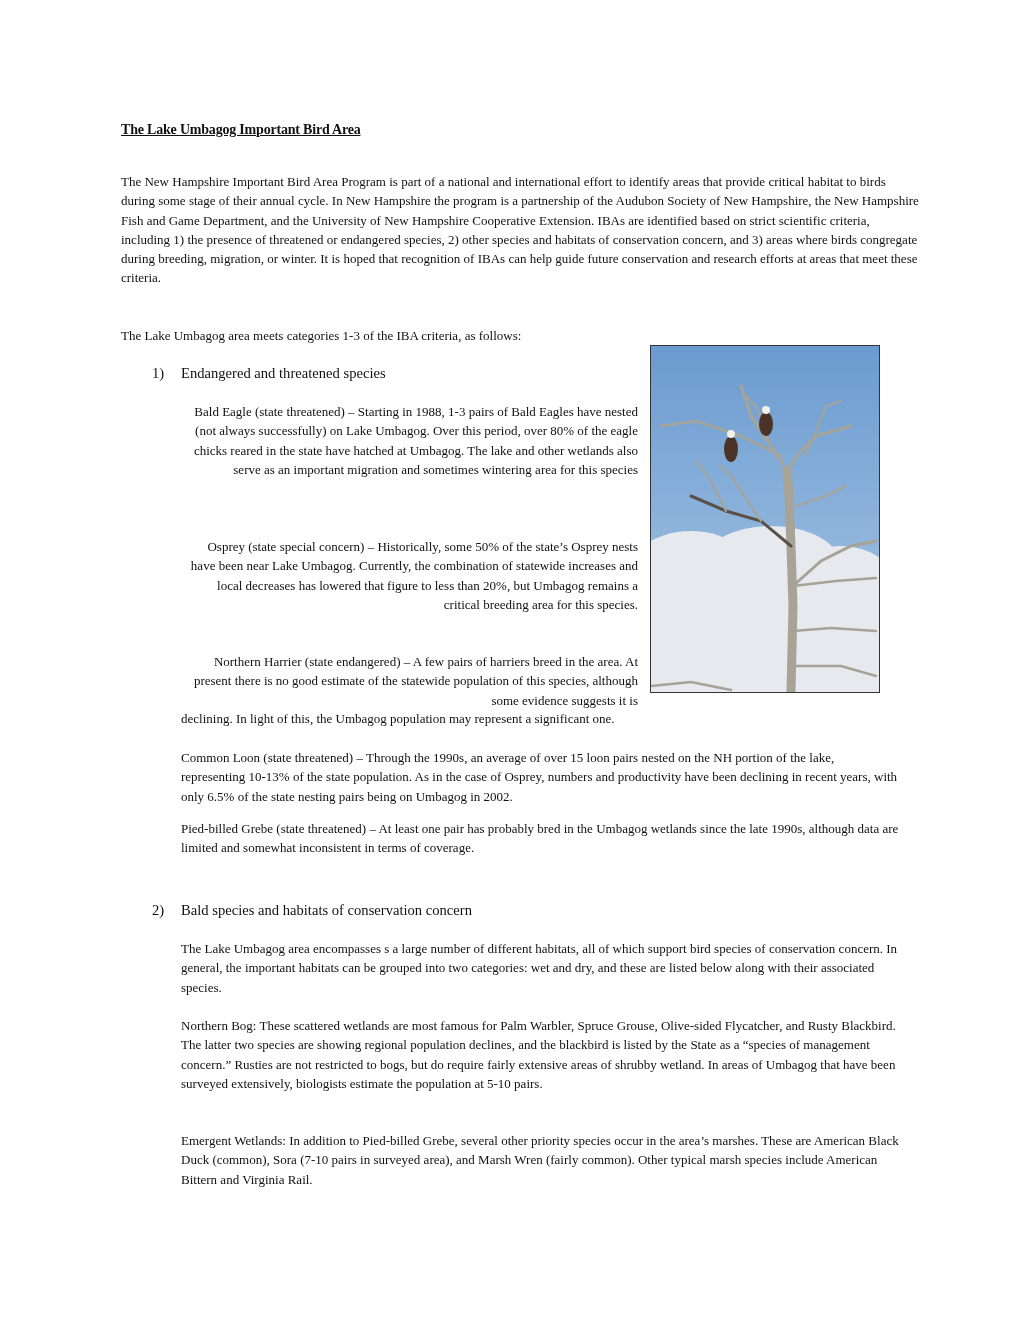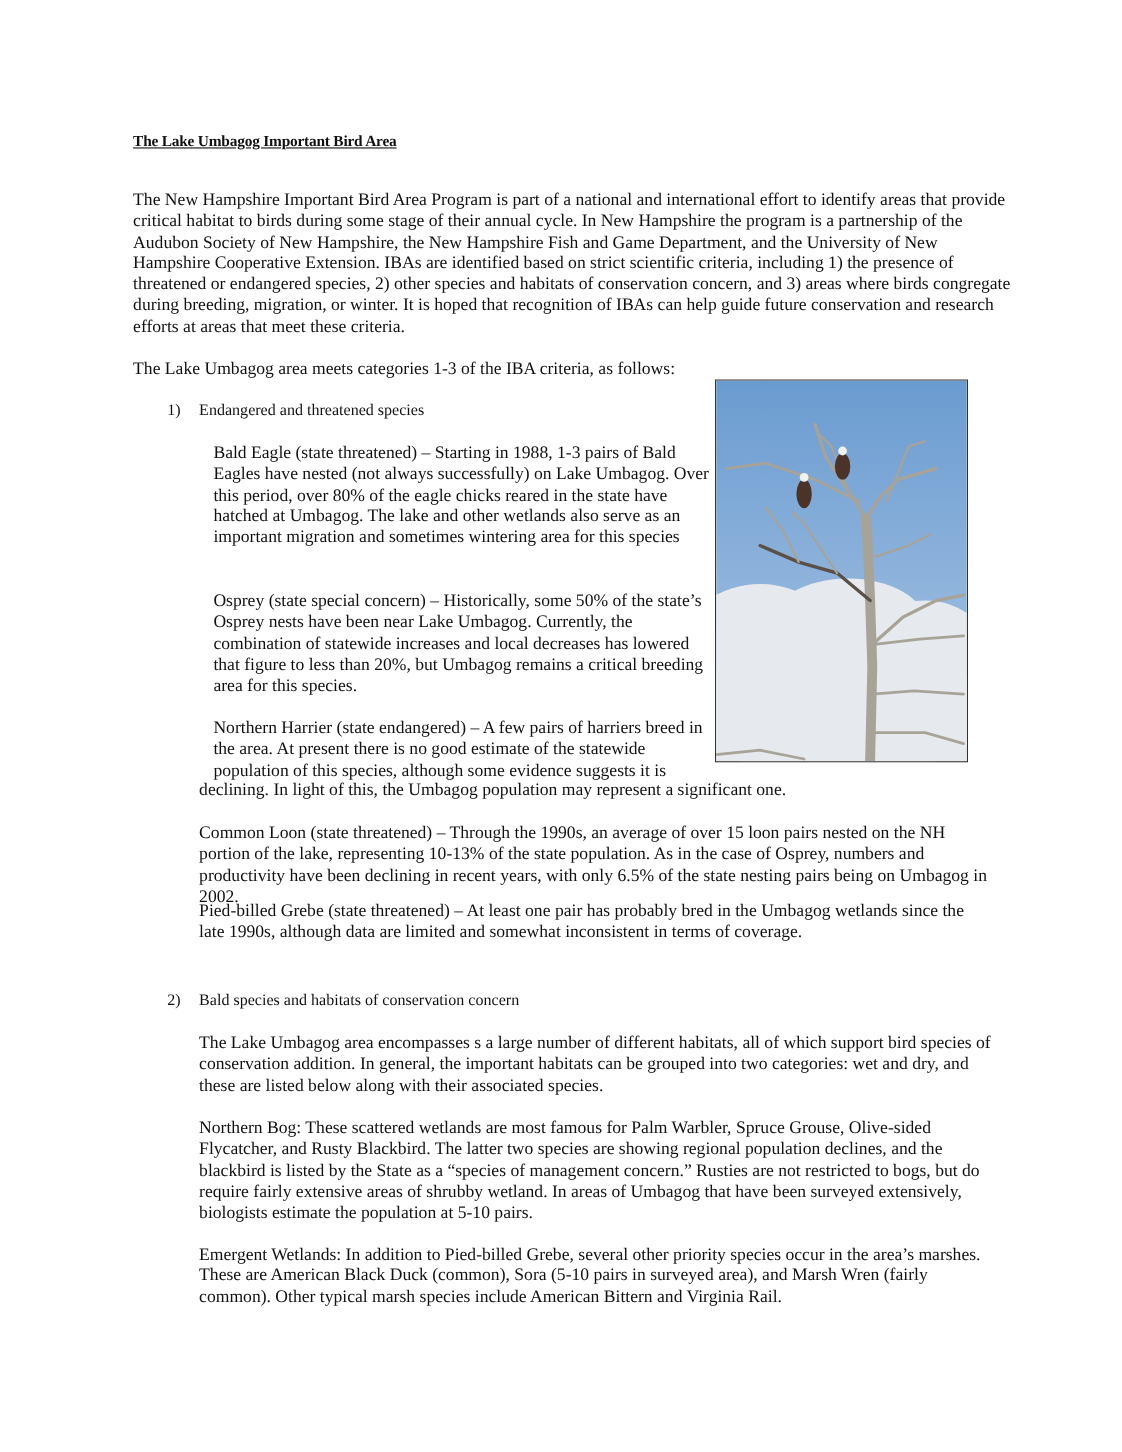--- a/index.html
+++ b/index.html
@@ -7,27 +7,27 @@
     width: 1020px; height: 1320px; position: relative; overflow: hidden;
     font-family: "Liberation Serif", "DejaVu Serif", serif;
     color: #111111;
   }
   .title {
     position: absolute; left: 121px; top: 122px;
     font-size: 14px; font-weight: bold; text-decoration: underline;
     margin: 0; letter-spacing: -0.2px;
   }
   .para {
-    position: absolute; font-size: 16px; line-height: 19.3px; margin: 0;
+    position: absolute; font-size: 13px; line-height: 19.3px; margin: 0;
   }
   .p-intro { left: 121px; top: 172px; width: 800px; }
   .p-meets { left: 121px; top: 326px; width: 540px; }
   .num { position: absolute; left: 152px; font-size: 14.6px; line-height: 19.3px; }
   .head { position: absolute; left: 181px; font-size: 14.6px; line-height: 19.3px; text-align: right; }
-  .narrow { left: 194px; width: 455px; }
+  .narrow { left: 183px; width: 455px; text-align: right; }
   .wide { left: 181px; width: 720px; }
   .photo {
     position: absolute; left: 650px; top: 345px; width: 228px; height: 346px;
     border: 1px solid #333; overflow: hidden;
   }
   .photo svg { display: block; }
 </style>
 </head>
 <body>
 
@@ -43,23 +43,23 @@
 <p class="para narrow" style="top:402px">Bald Eagle (state threatened) – Starting in 1988, 1-3 pairs of Bald Eagles have nested (not always successfully) on Lake Umbagog.  Over this period, over 80% of the eagle chicks reared in the state have hatched at Umbagog.  The lake and other wetlands also serve as an important migration and sometimes wintering area for this species</p>
 <p class="para narrow" style="top:537px">Osprey (state special concern) – Historically, some 50% of the state’s Osprey nests have been near Lake Umbagog.  Currently, the combination of statewide increases and local decreases has lowered that figure to less than 20%, but Umbagog remains a critical breeding area for this species.</p>
 <p class="para narrow" style="top:652px">Northern Harrier (state endangered) – A few pairs of harriers breed in the area.  At present there is no good estimate of the statewide population of this species, although some evidence suggests it is</p>
 <p class="para wide" style="top:709px">declining.  In light of this, the Umbagog population may represent a significant one.</p>
 <p class="para wide" style="top:748px">Common Loon (state threatened) – Through the 1990s, an average of over 15 loon pairs nested on the NH portion of the lake, representing 10-13% of the state population.  As in the case of Osprey, numbers and productivity have been declining in recent years, with only 6.5% of the state nesting pairs being on Umbagog in 2002.</p>
 <p class="para wide" style="top:819px">Pied-billed Grebe (state threatened) – At least one pair has probably bred in the Umbagog wetlands since the late 1990s, although data are limited and somewhat inconsistent in terms of coverage.</p>
 
 <span class="num" style="top:901px">2)</span>
 <span class="head" style="top:901px">Bald species and habitats of conservation concern</span>
 
-<p class="para wide" style="top:939px">The Lake Umbagog area encompasses s a large number of different habitats, all of which support bird species of conservation addition.  In general, the important habitats can be grouped into two categories: wet and dry, and these are listed below along with their associated species.</p>
+<p class="para wide" style="top:939px">The Lake Umbagog area encompasses s a large number of different habitats, all of which support bird species of conservation concern.  In general, the important habitats can be grouped into two categories: wet and dry, and these are listed below along with their associated species.</p>
 <p class="para wide" style="top:1016px">Northern Bog:  These scattered wetlands are most famous for Palm Warbler, Spruce Grouse, Olive-sided Flycatcher, and Rusty Blackbird.  The latter two species are showing regional population declines, and the blackbird is listed by the State as a “species of management concern.”  Rusties are not restricted to bogs, but do require fairly extensive areas of shrubby wetland.  In areas of Umbagog that have been surveyed extensively, biologists estimate the population at 5-10 pairs.</p>
-<p class="para wide" style="top:1131px">Emergent Wetlands:  In addition to Pied-billed Grebe, several other priority species occur in the area’s marshes.  These are American Black Duck (common), Sora (5-10 pairs in surveyed area), and Marsh Wren (fairly common).  Other typical marsh species include American Bittern and Virginia Rail.</p>
+<p class="para wide" style="top:1131px">Emergent Wetlands:  In addition to Pied-billed Grebe, several other priority species occur in the area’s marshes.  These are American Black Duck (common), Sora (7-10 pairs in surveyed area), and Marsh Wren (fairly common).  Other typical marsh species include American Bittern and Virginia Rail.</p>
 
 <div class="photo">
   <svg width="228" height="346" viewBox="0 0 228 346">
     <defs>
       <linearGradient id="sky" x1="0" y1="0" x2="0" y2="1">
         <stop offset="0" stop-color="#6a9bd0"></stop>
         <stop offset="0.55" stop-color="#8fb4dc"></stop>
         <stop offset="1" stop-color="#b9cde3"></stop>
       </linearGradient>
     </defs>

